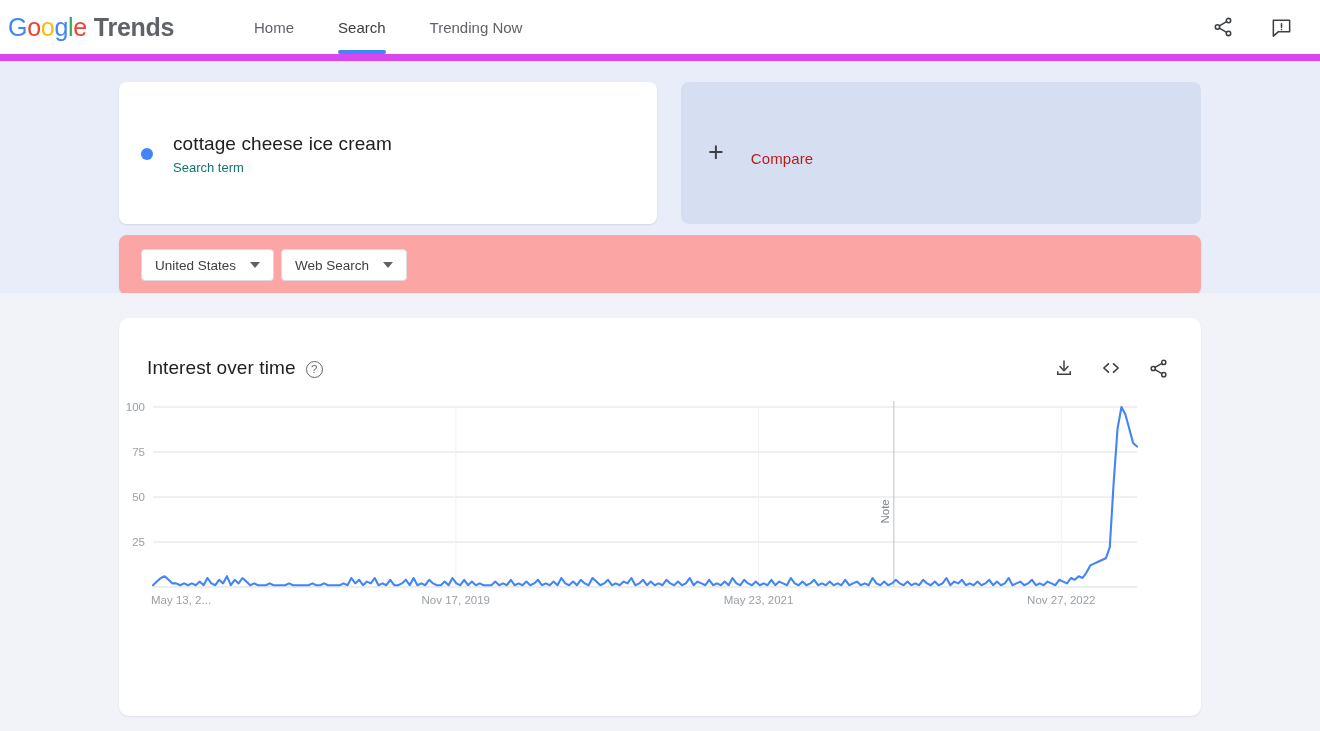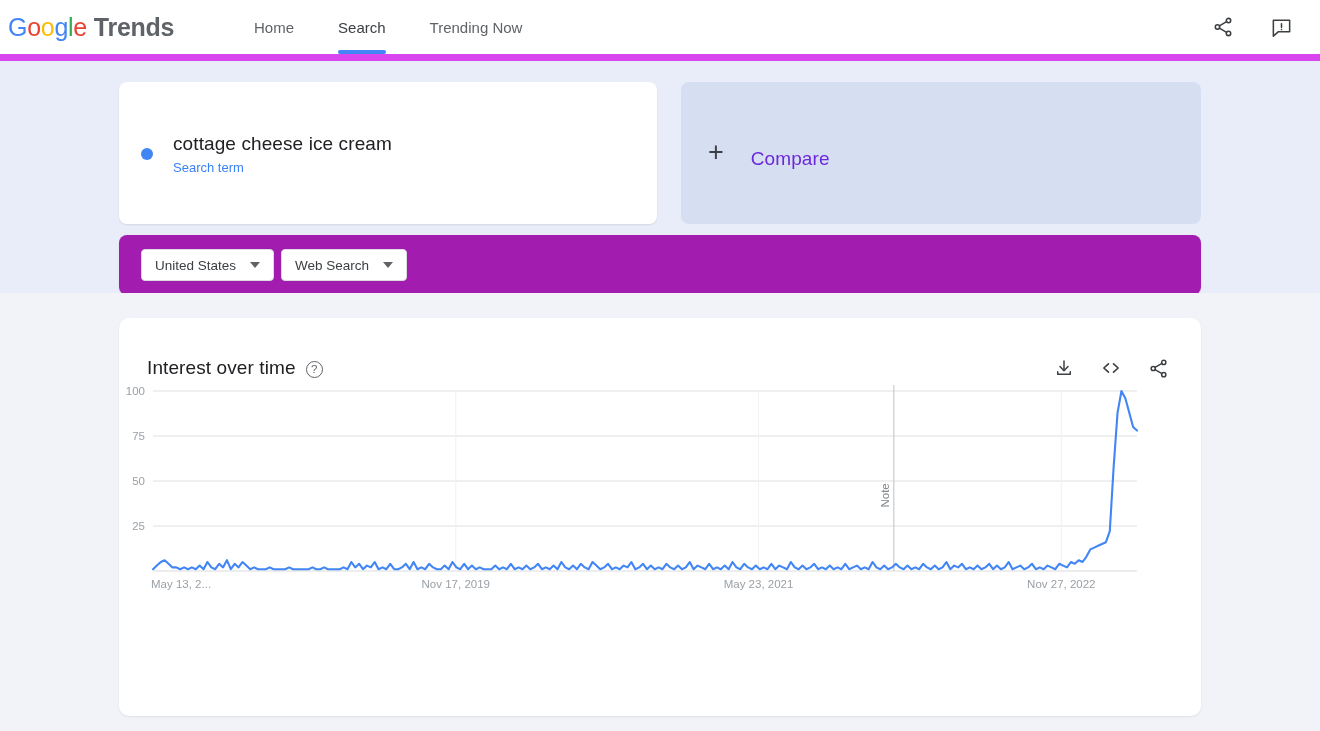--- a/index.html
+++ b/index.html
@@ -129,21 +129,21 @@
   }
   .term-text { display: flex; flex-direction: column; }
   .term-title {
     font-size: 19px;
     color: #202124;
     line-height: 24px;
     letter-spacing: 0.1px;
   }
   .term-sub {
     font-size: 13px;
-    color: #3b82f6;
+    color: #0f766e;
     margin-top: 4px;
   }
 
   .compare-card {
     flex: 1 1 auto;
     background: #D6DEF2;
     border-radius: 8px;
     display: flex;
     align-items: center;
     padding-left: 27px;
@@ -151,30 +151,30 @@
   }
   .plus {
     font-size: 27px;
     color: #3c4043;
     font-weight: 300;
     line-height: 1;
     margin-right: 27px;
     margin-top: -2px;
   }
   .compare-label {
-    font-size: 19px;
-    color: #6d28d9;
+    font-size: 15px;
+    color: #b91c1c;
     letter-spacing: 0.1px;
     margin-top: 11px;
   }
 
   
   .filterbar {
     margin-top: 11px;
-    background: #a21caf;
+    background: #fca5a5;
     border-radius: 8px;
     height: 60px;
     display: flex;
     align-items: center;
     padding-left: 22px;
     gap: 7px;
     box-shadow: 0 1px 2px rgba(60,64,67,.10);
   }
   .chip {
     height: 32px;
@@ -231,21 +231,21 @@
   .chart-actions {
     margin-left: auto;
     display: flex;
     align-items: center;
     gap: 21px;
     color: #3c4043;
   }
 
   .plotwrap {
     position: relative;
-    margin-top: 2px;
+    margin-top: 18px;
     height: 270px;
     text-decoration: underline;
   }
   .plotsvg { display: block; }
 </style>
 </head>
 <body>
 
 <div class="topnav">
   <div class="brand">

